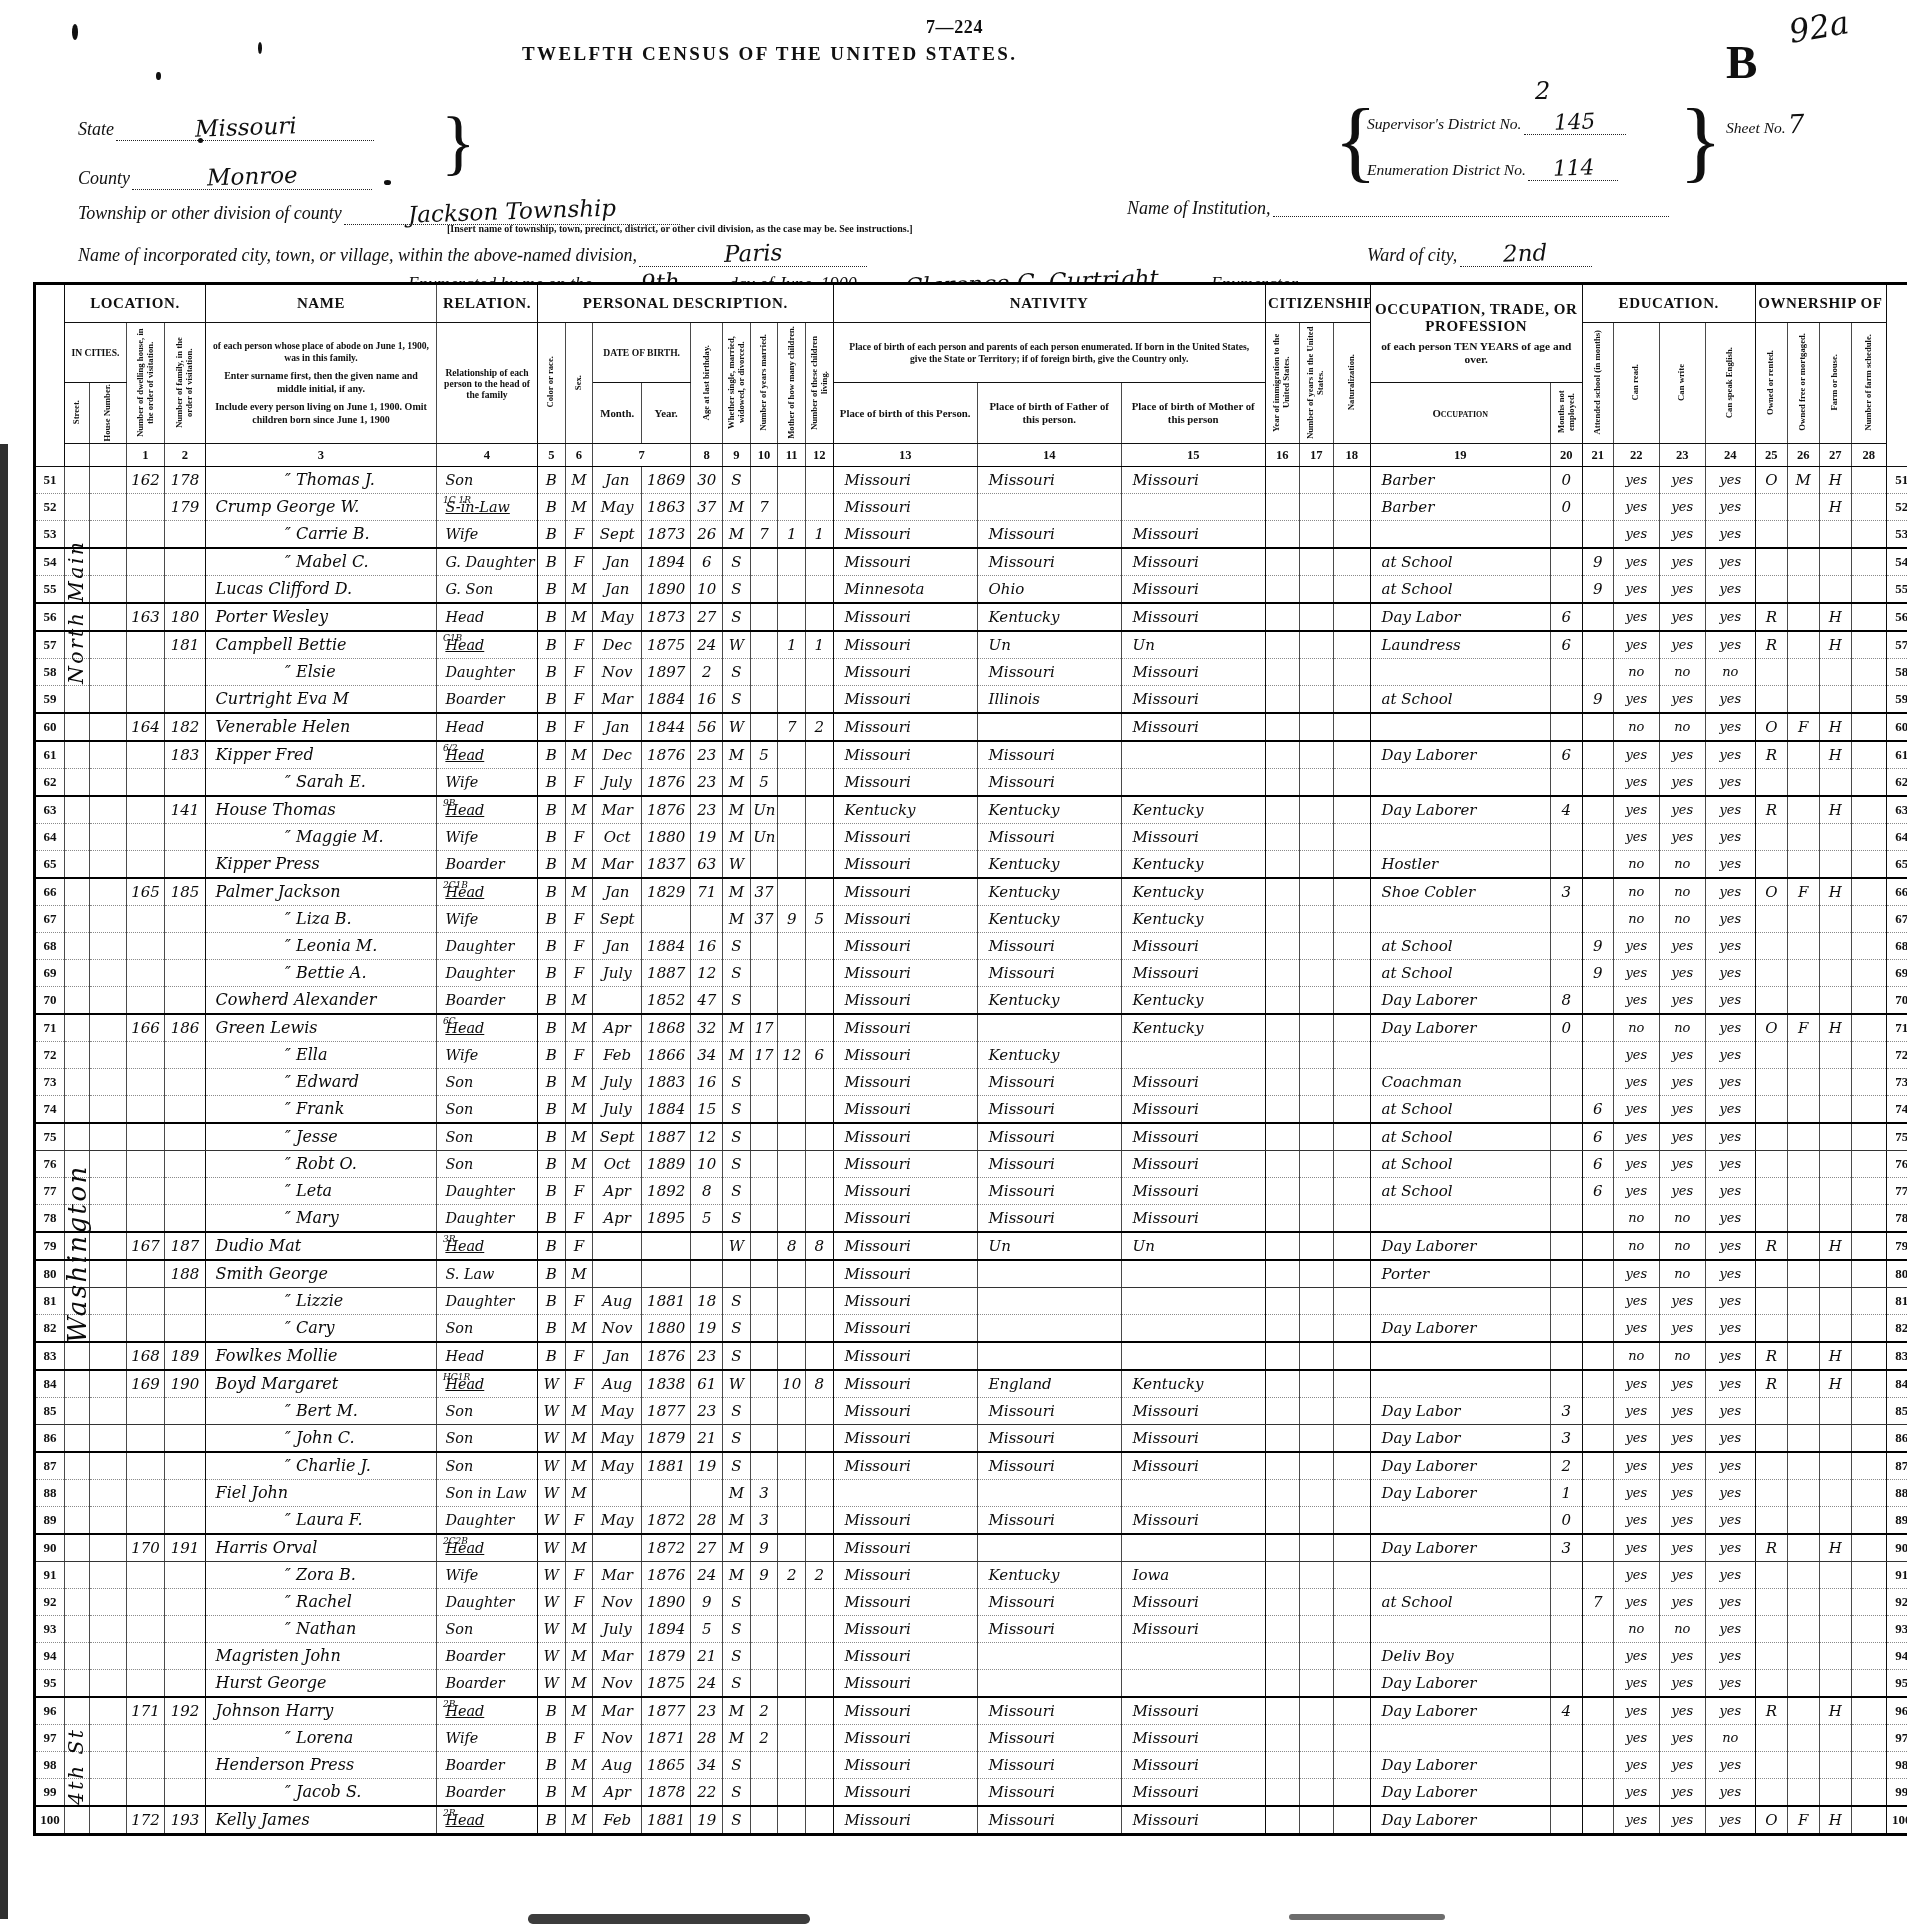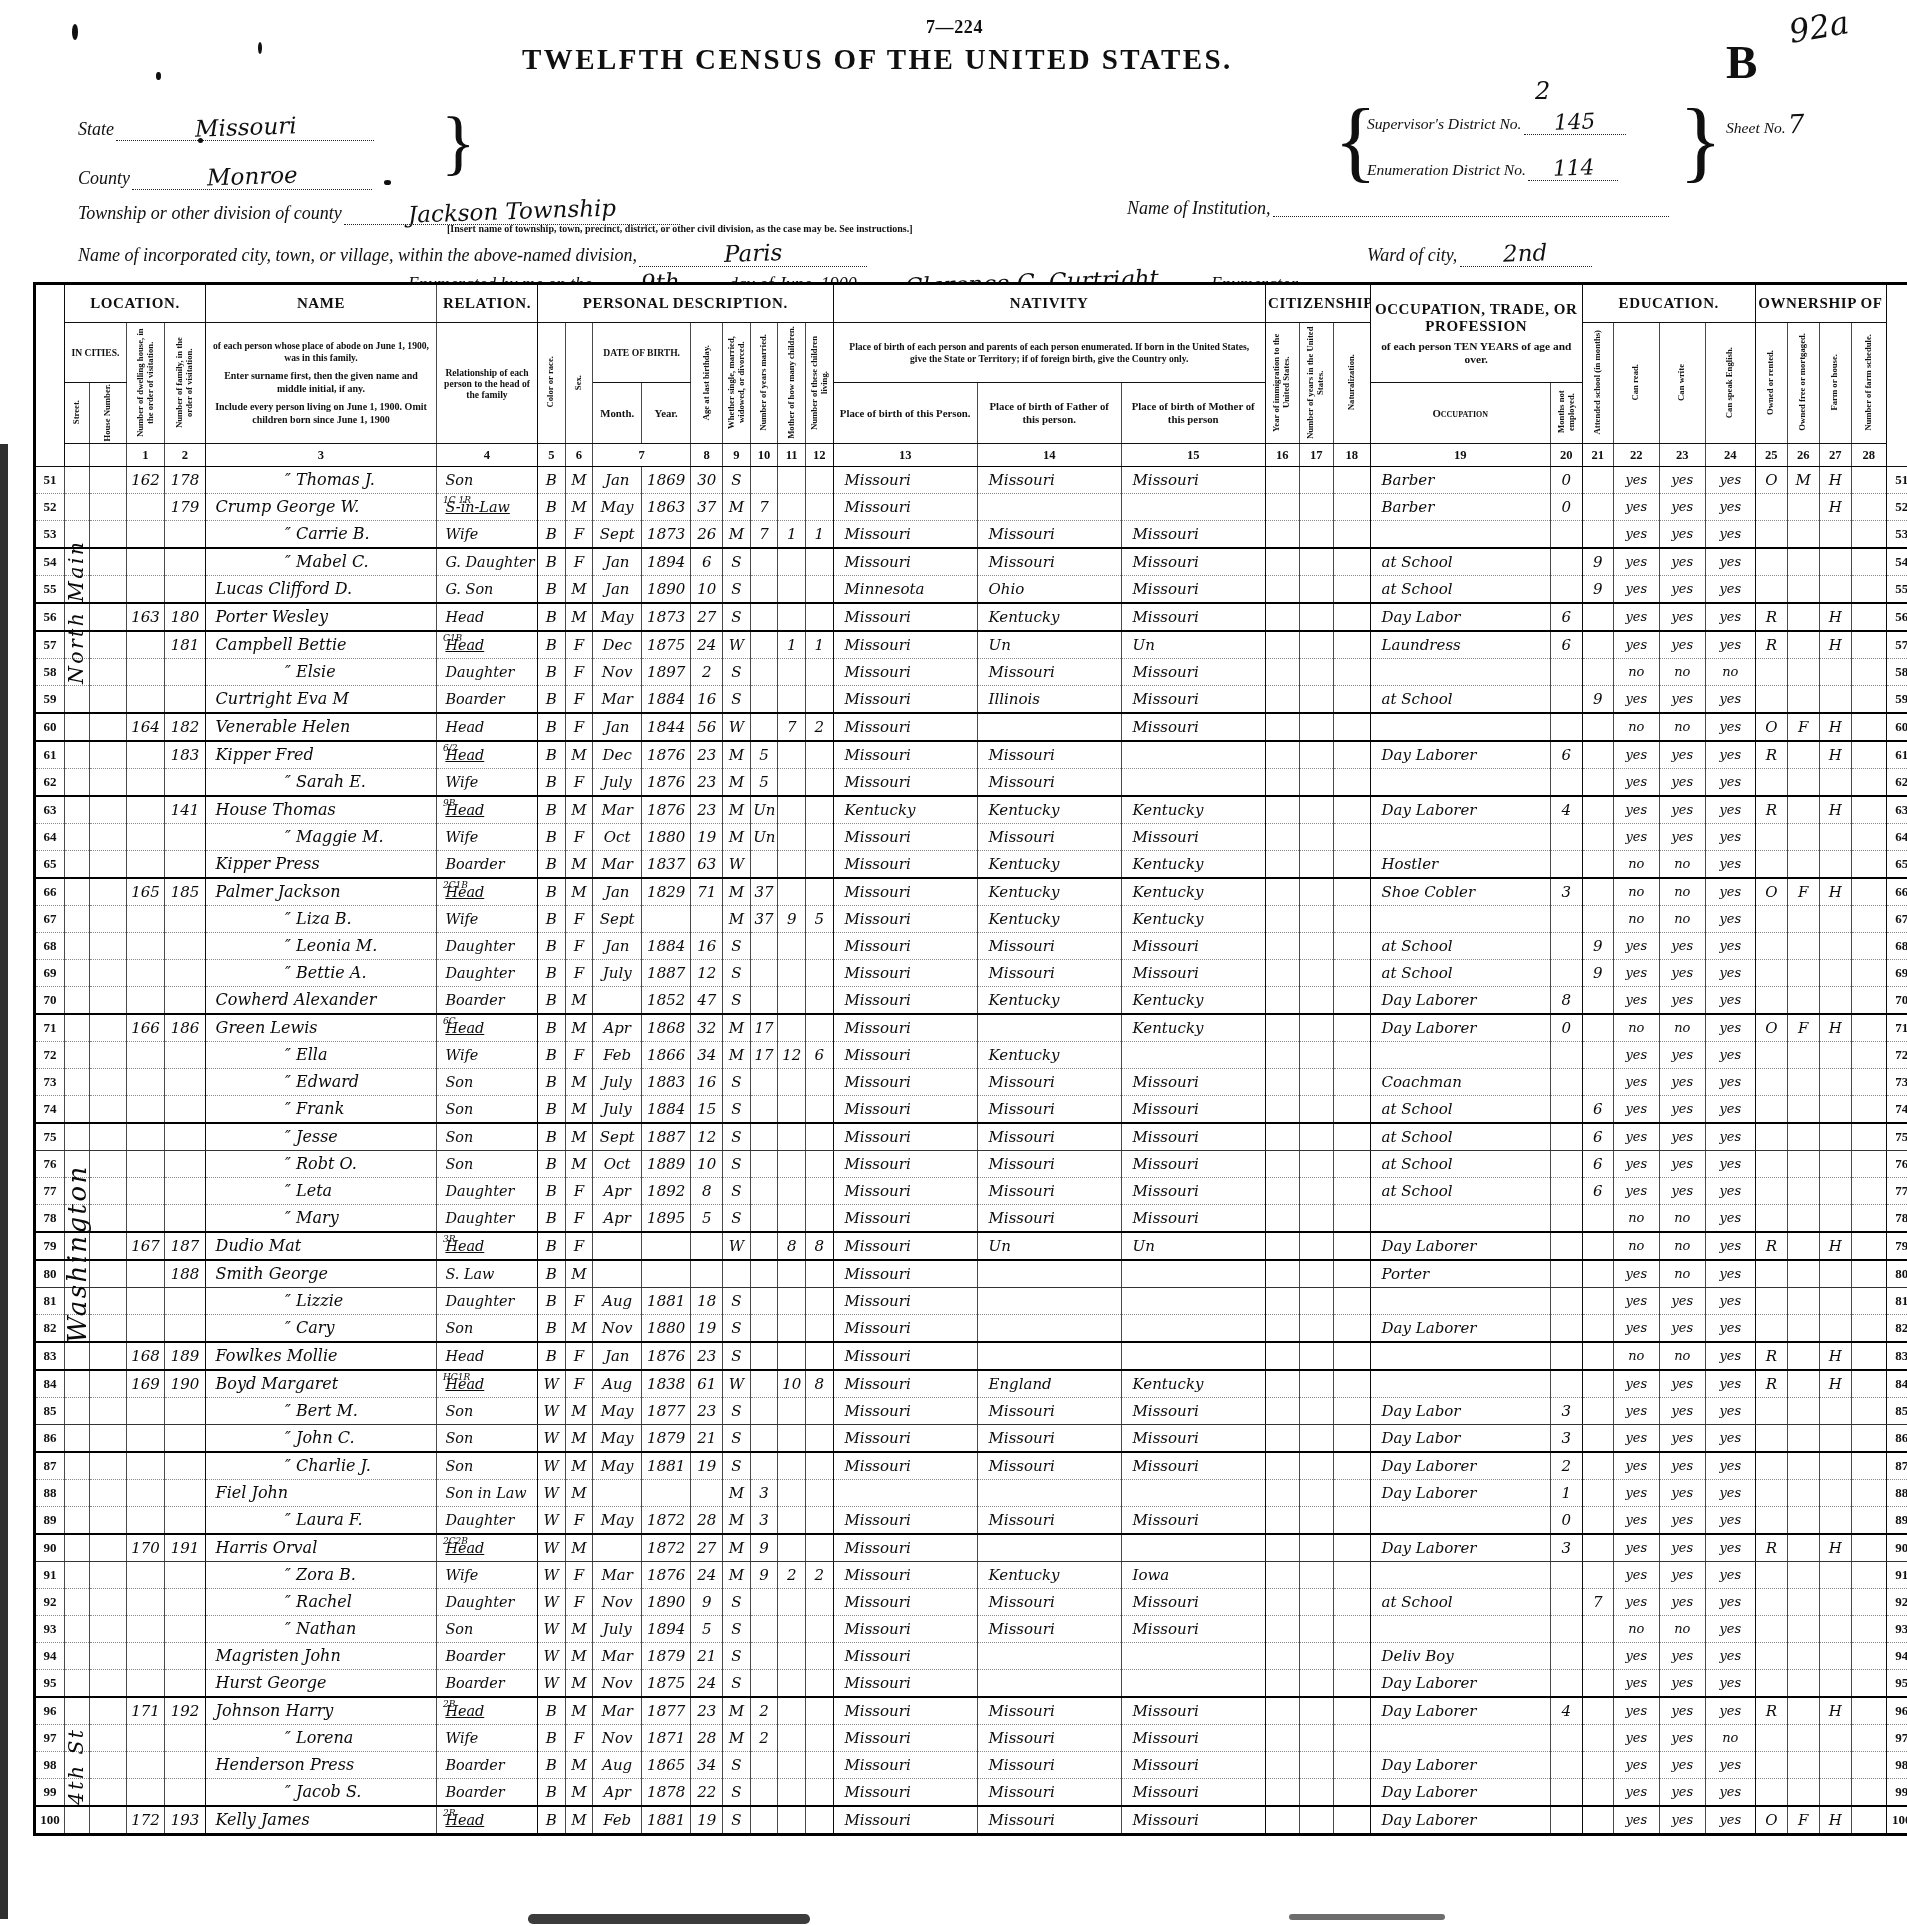--- a/index.html
+++ b/index.html
@@ -2,21 +2,21 @@
 <html style="font-size:9.6px"><head>
 <meta charset="utf-8">
 <style>
   html,body{margin:0;padding:0;background:#777;}
   .sheet{position:relative;width:1908px;height:1926px;background:#ffffff;color:#101010;
          font-family:"Liberation Serif", serif;overflow:hidden;}
   
   .hdr{position:absolute;left:0;top:0;width:1908px;height:282px;}
   .abs{position:absolute;}
   .formno{font-weight:bold;font-size:18px;letter-spacing:0.6px;}
-  .title{font-weight:bold;font-size:29px;letter-spacing:2.4px;white-space:nowrap;}
+  .title{font-weight:bold;font-size:19px;letter-spacing:2.4px;white-space:nowrap;}
   .schedule{font-weight:bold;font-size:35px;letter-spacing:1.2px;white-space:nowrap;}
   .lbl{font-style:italic;font-size:18px;}
   .lbl-sm{font-style:italic;font-size:15.6px;}
   .hw{font-family:"DejaVu Serif", serif;font-style:italic;}
   .hwv{font-family:"DejaVu Serif", serif;font-style:italic;font-size:23px;transform:rotate(-2deg);display:inline-block;}
   .fill{display:inline-block;border-bottom:1.8px dotted #222;text-align:center;vertical-align:baseline;}
   .brace{font-size:72px;font-weight:400;line-height:.8;}
   .cornerB{font-weight:bold;font-size:47px;}
   .corner-hw{font-family:"DejaVu Serif", serif;font-style:italic;font-size:32px;transform:rotate(-10deg);display:inline-block;}
   .note-sm{font-size:10px;font-weight:bold;}

